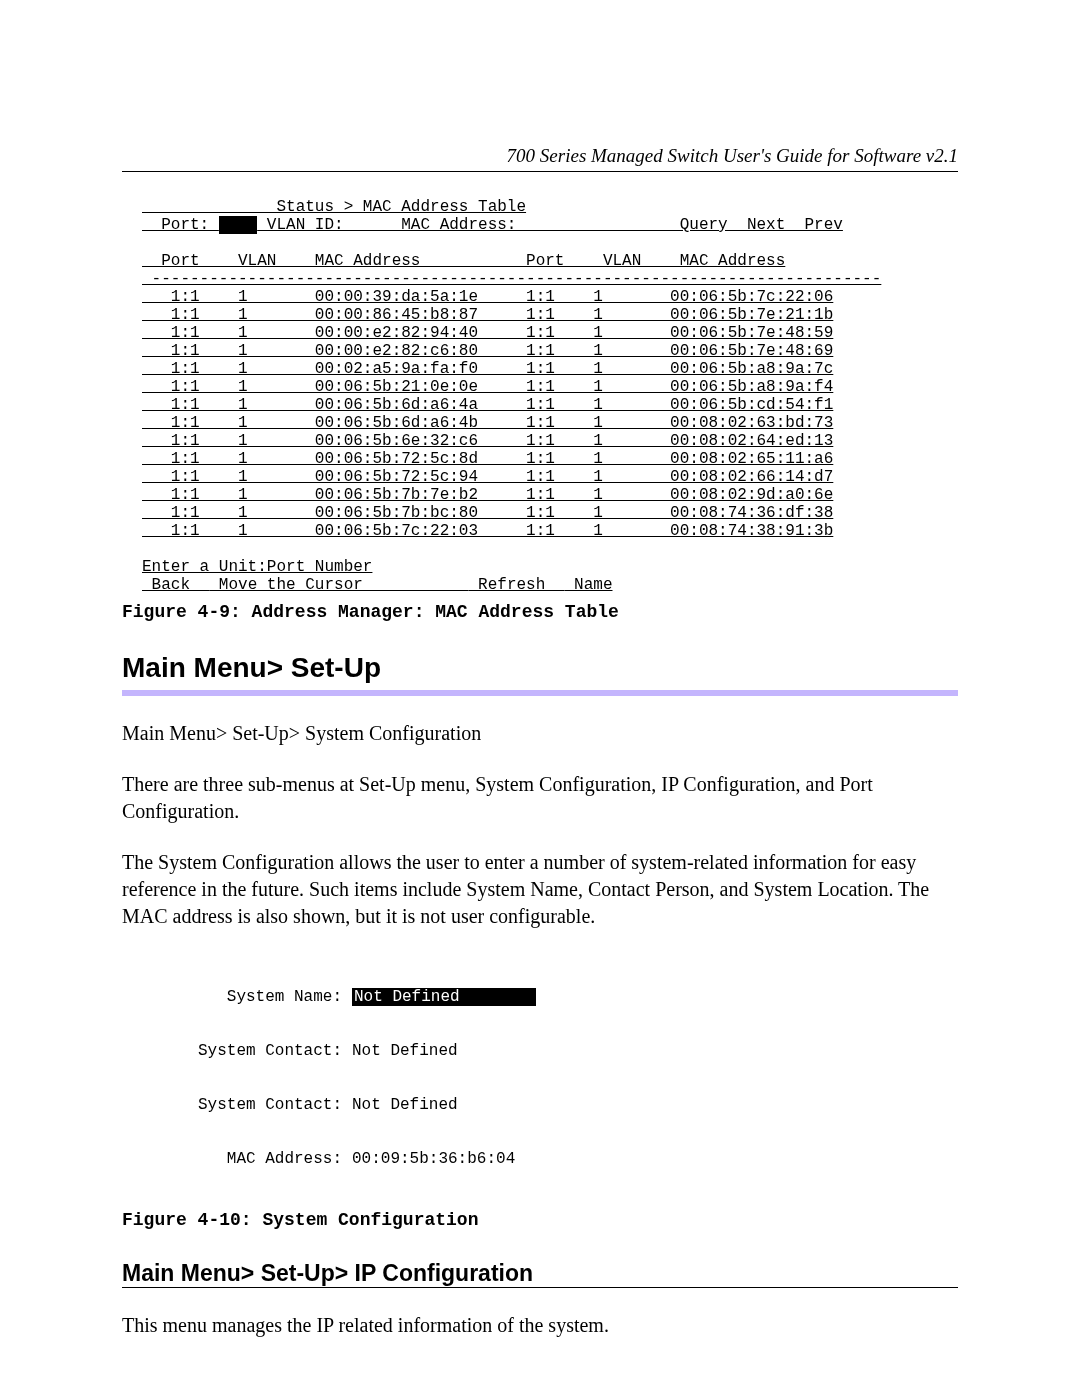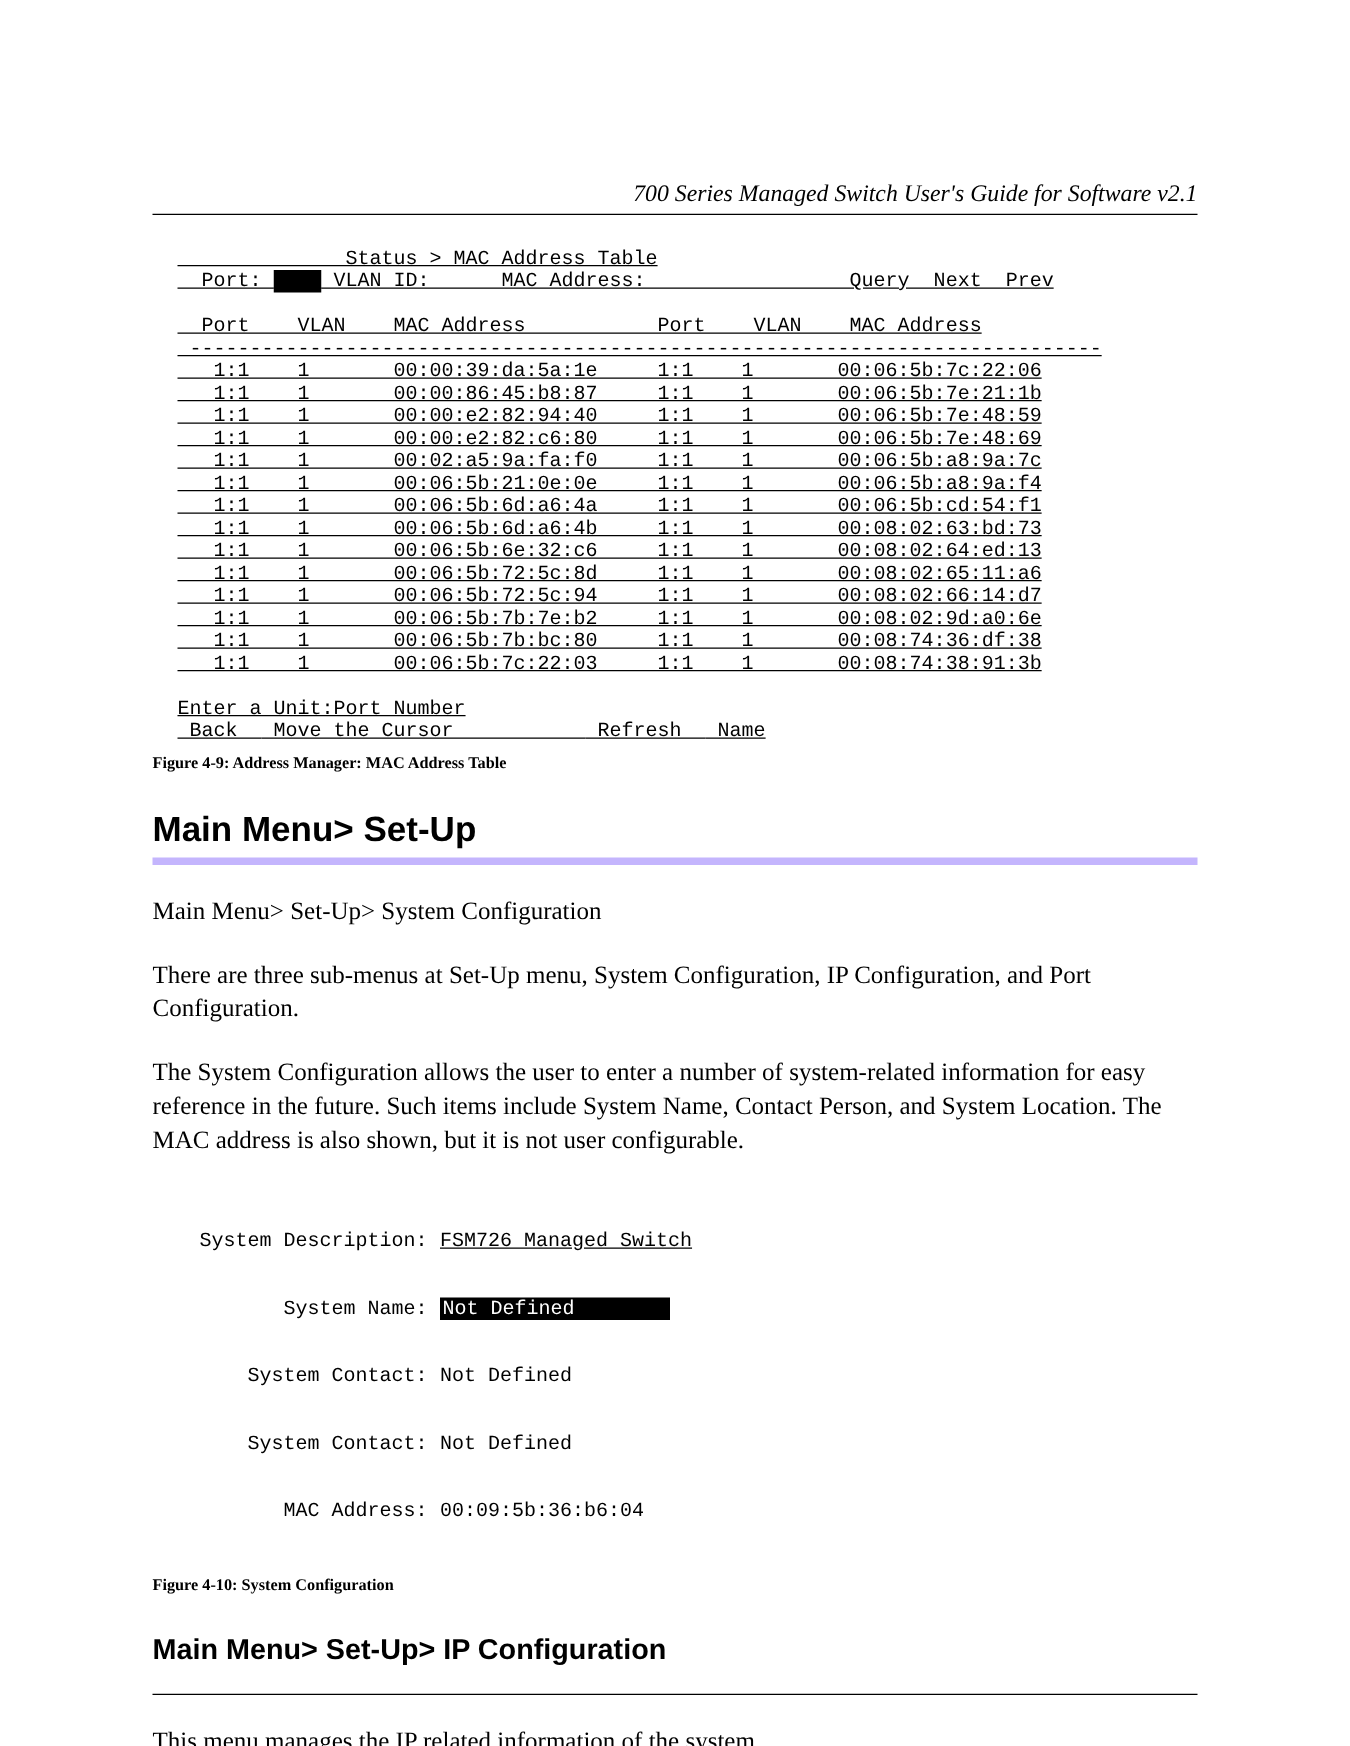--- a/index.html
+++ b/index.html
@@ -30,40 +30,40 @@
     white-space: pre;
     margin-bottom: 8px;
     margin-left:20px;
     text-decoration:underline;
   }
   .inv {
     background: #000;
     color: #fff;
   }
   .caption {
-    font-family: Liberation Serif, serif;
+    font-family: Liberation Mono, monospace;
     font-weight: bold;
-    font-size: 13px;
+    font-size: 18px;
     margin: 4px 0 30px 0;
   }
   h1.section {
     font-family: Arial, Helvetica, sans-serif;
     font-weight: bold;
     font-size: 28px;
     margin: 28px 0 0 0;
     border-bottom: 6px solid #c4b5fd;
     padding-bottom: 6px;
   }
   h2.subsection {
     font-family: Arial, Helvetica, sans-serif;
     font-weight: bold;
     font-size: 23px;
     margin: 30px 0 0 0;
     border-bottom: 1px solid #000;
-    padding-bottom: 22px;
+    padding-bottom: 0;
   }
   p.body {
     font-size: 20px;
     line-height: 27px;
     margin: 24px 0 0 0;
   }
   .sysconf {
     font-family: "Courier New", Courier, monospace;
     font-size: 16px;
     line-height: 18px;
@@ -106,21 +106,20 @@
 
   <div class="caption">Figure 4-9:  Address Manager: MAC Address Table</div>
 
   <h1 class="section">Main Menu&gt; Set-Up</h1>
 
   <p class="body">Main Menu&gt; Set-Up&gt; System Configuration</p>
   <p class="body">There are three sub-menus at Set-Up menu, System Configuration, IP Configuration, and Port Configuration.</p>
   <p class="body">The System Configuration allows the user to enter a number of system-related information for easy reference in the future. Such items include System Name, Contact Person, and System Location.  The MAC address is also shown, but it is not user configurable.</p>
 
   <div class="sysconf">
-    <div class="sysconf-row"><span class="sysconf-label">System Description:</span><span class="sysconf-val"><span style="text-decoration:underline;">FSM726 Managed Switch</span></span></div>
     <div class="sysconf-row"><span class="sysconf-label">System Name:</span><span class="sysconf-val"><span class="blk">Not Defined</span></span></div>
     <div class="sysconf-row"><span class="sysconf-label">System Contact:</span><span class="sysconf-val">Not Defined</span></div>
     <div class="sysconf-row"><span class="sysconf-label">System Contact:</span><span class="sysconf-val">Not Defined</span></div>
     <div class="sysconf-row"><span class="sysconf-label">MAC Address:</span><span class="sysconf-val">00:09:5b:36:b6:04</span></div>
   </div>
 
   <div class="caption">Figure 4-10:  System Configuration</div>
 
   <h2 class="subsection">Main Menu&gt; Set-Up&gt; IP Configuration</h2>
 

